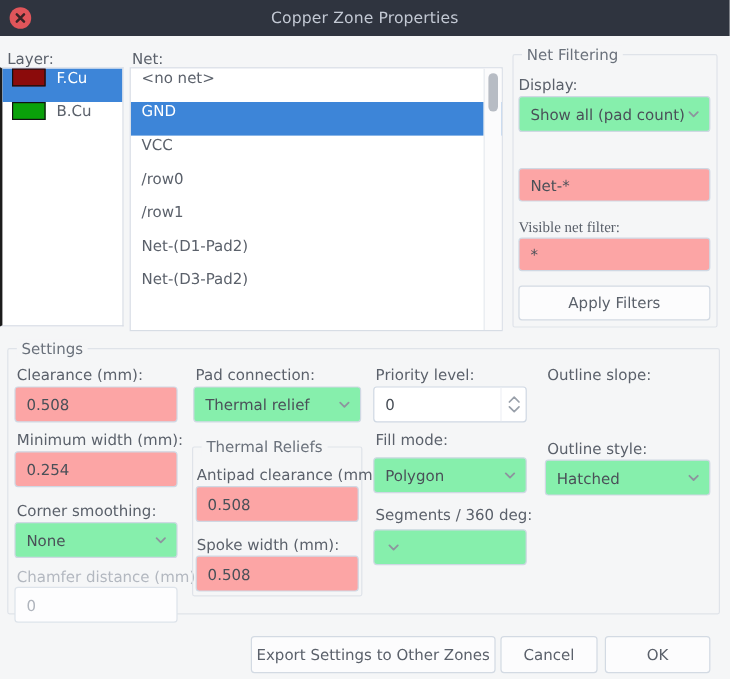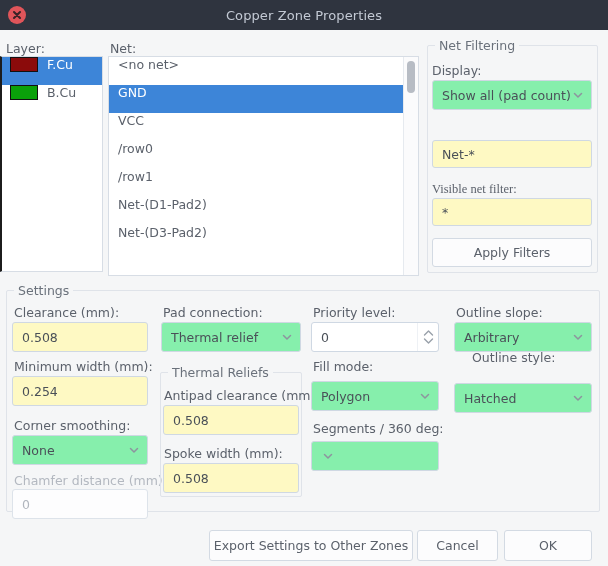--- a/index.html
+++ b/index.html
@@ -56,21 +56,21 @@
     position: absolute;
     font-size: 12.5px;
     color: #5b616b;
     white-space: nowrap;
   }
   .lbl.dim { color: #b3b8c0; }
 
   .field {
     position: absolute;
     box-sizing: border-box;
-    background: #fef9c3;
+    background: #fca5a5;
     border: 1px solid #cfd8e3;
     border-radius: 3px;
     display: flex;
     align-items: center;
     padding-left: 9px;
     font-size: 12.5px;
     color: #4a5058;
     cursor: text;
   }
   .field.dim { color: #b0b5bd; border-color: #dde3ea; background: #fdfdfe; }
@@ -313,28 +313,22 @@
   </div>
 
   <div class="lbl" style="left:313px; top:421px;">Segments / 360 deg:</div>
   <div class="combo" style="left:311px; top:441px; width:128px; height:30px;">
     <svg class="chev" viewBox="0 0 14 14">
       <path d="M3.5 5.5 L7 9 L10.5 5.5" fill="none" stroke="#8d949e" stroke-width="1.5" stroke-linecap="round" stroke-linejoin="round"></path>
     </svg>
   </div>
 
   <div class="lbl" style="left:456px; top:305px;">Outline slope:</div>
-  <div class="combo" style="left:454px; top:322px; width:138px; height:30px;">
-    <span class="combo-text">Arbitrary</span>
-    <svg class="chev" viewBox="0 0 14 14">
-      <path d="M3.5 5.5 L7 9 L10.5 5.5" fill="none" stroke="#8d949e" stroke-width="1.5" stroke-linecap="round" stroke-linejoin="round"></path>
-    </svg>
-  </div>
-
-  <div class="lbl" style="left:456px; top:350px;margin-left:16px;">Outline style:</div>
+
+  <div class="lbl" style="left:456px; top:366px;">Outline style:</div>
   <div class="combo" style="left:454px; top:383px; width:138px; height:30px;">
     <span class="combo-text">Hatched</span>
     <svg class="chev" viewBox="0 0 14 14">
       <path d="M3.5 5.5 L7 9 L10.5 5.5" fill="none" stroke="#8d949e" stroke-width="1.5" stroke-linecap="round" stroke-linejoin="round"></path>
     </svg>
   </div>
 
   <div class="btn" style="left:209px; top:530px; width:204px; height:31px;">Export Settings to Other Zones</div>
   <div class="btn" style="left:417px; top:530px; width:81px; height:31px;">Cancel</div>
   <div class="btn" style="left:504px; top:530px; width:88px; height:31px;">OK</div>

